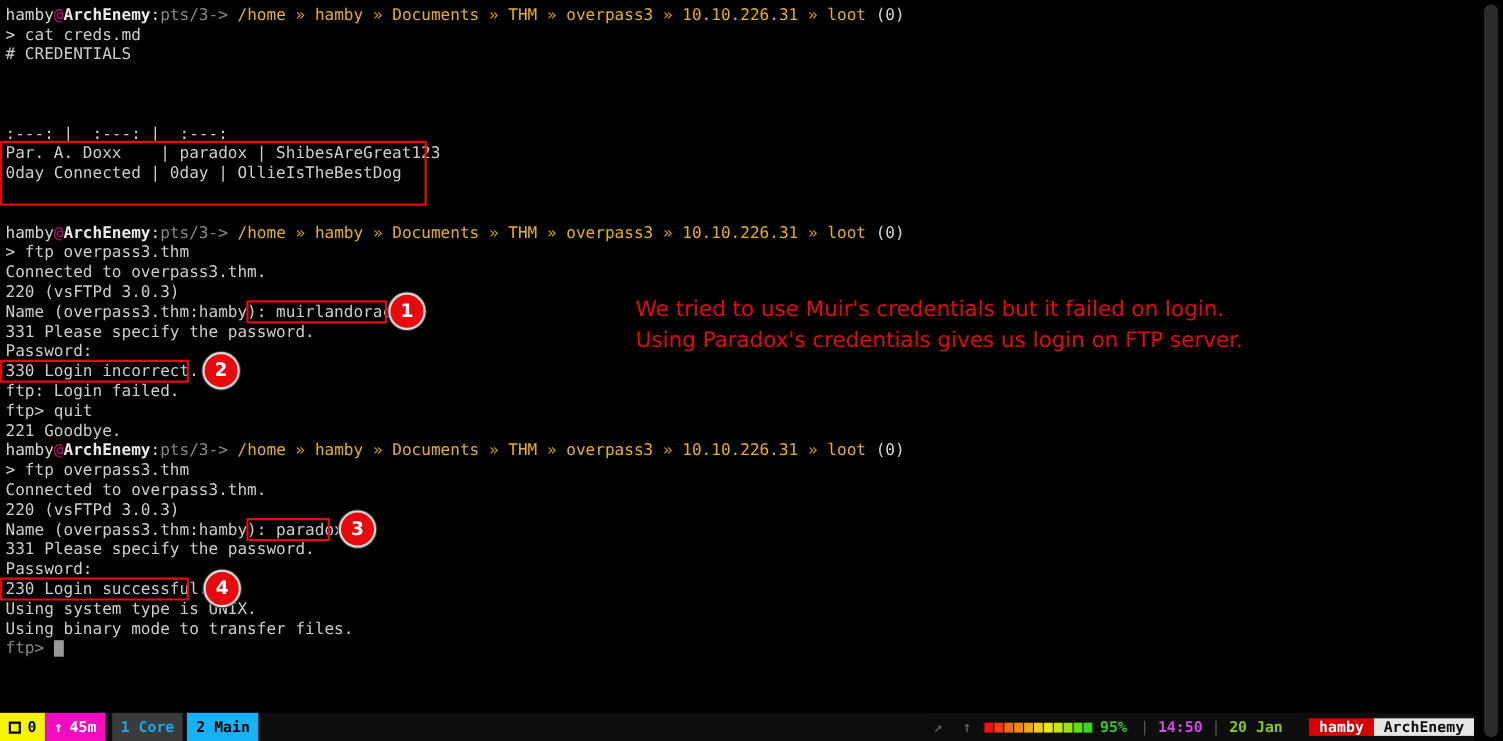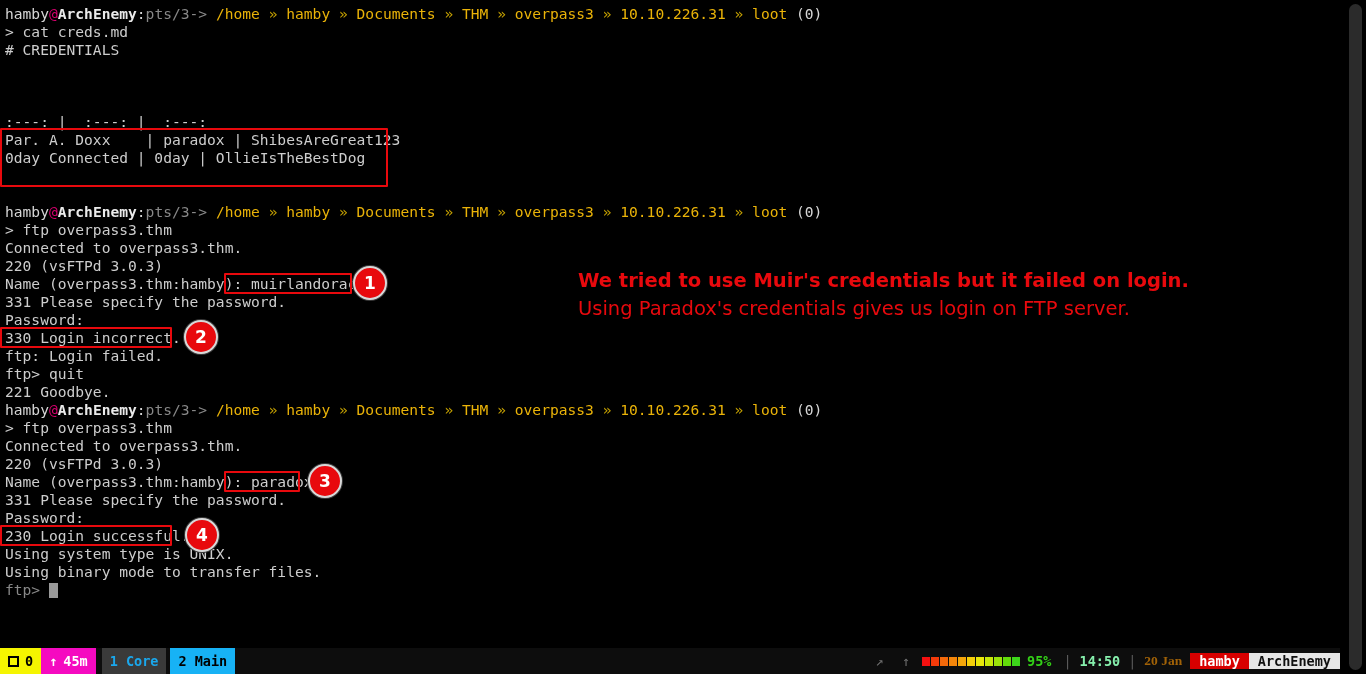--- a/index.html
+++ b/index.html
@@ -134,22 +134,22 @@
   .sb-uptime  { background: #f50ac0; color: #ffffff; gap: 6px; }
   .sb-ws      { background: #3a3a3a; color: #1aa7ec; margin-left: 6px; }
   .sb-ws-active { background: #17b2f5; color: #000000; margin-left: 4px; }
   .sb-spacer  { flex: 1 1 auto; background: #0d0d0d; }
   .sb-right   { display: flex; align-items: center; gap: 0px; }
   .sb-arrows  { color: #6f6f6f; padding: 0 4px; letter-spacing: 5px; font-weight: normal;}
   .batt       { display: flex; align-items: center; gap: 1px; padding: 0 3px; }
   .batt i     { display: block; width: 8px; height: 9px; }
   .sb-pct     { color: #33d017; padding: 0 6px 0 4px; text-align: center; }
   .sb-sep     { color: #5a5a5a; padding: 0 6px; font-weight: normal; }
-  .sb-time    { color: #86efac; padding: 0 2px; }
-  .sb-date    { color: #a16207; padding: 0 8px 0 2px; font-family: Liberation Serif, serif; }
+  .sb-time    { color: #d946ef; padding: 0 2px; }
+  .sb-date    { color: #84cc16; padding: 0 24px 0 2px; }
   .sb-user    { background: #d80000; color: #ffffff; padding: 0 9px; display:flex; align-items:center;}
   .sb-host    { background: #e6e6e6; color: #101010; padding: 0 9px; display:flex; align-items:center;}
 
   .win-icon {
     display: inline-block;
     width: 11px;
     height: 11px;
     border: 2px solid #000000;
     box-sizing: border-box;
   }
@@ -199,21 +199,21 @@
     <div class="hl-box" style="left:224px; top:273px; width:128px; height:21px;"></div>
     <div class="hl-box" style="left:0px;   top:327px; width:172px; height:21px;"></div>
     <div class="hl-box" style="left:224px; top:471px; width:76px;  height:21px;"></div>
     <div class="hl-box" style="left:0px;   top:525px; width:172px; height:21px;"></div>
 
     <div class="badge" style="left:353px; top:266px;">1</div>
     <div class="badge" style="left:184px; top:320px;">2</div>
     <div class="badge" style="left:308px; top:464px;">3</div>
     <div class="badge" style="left:185px; top:518px;">4</div>
 
-    <div class="note" style="left:578px; top:267px;font-weight:bold;">We tried to use Muir's credentials but it failed on login.</div>
+    <div class="note" style="left:578px; top:267px;">We tried to use Muir's credentials but it failed on login.</div>
     <div class="note" style="left:578px; top:295px;">Using Paradox's credentials gives us login on FTP server.</div>
   </div>
 
   <div id="statusbar">
     <div class="sb-seg sb-windows">
       <span class="win-icon"></span>
       <span>0</span>
     </div>
     <div class="sb-seg sb-uptime">
       <span>↑</span>

